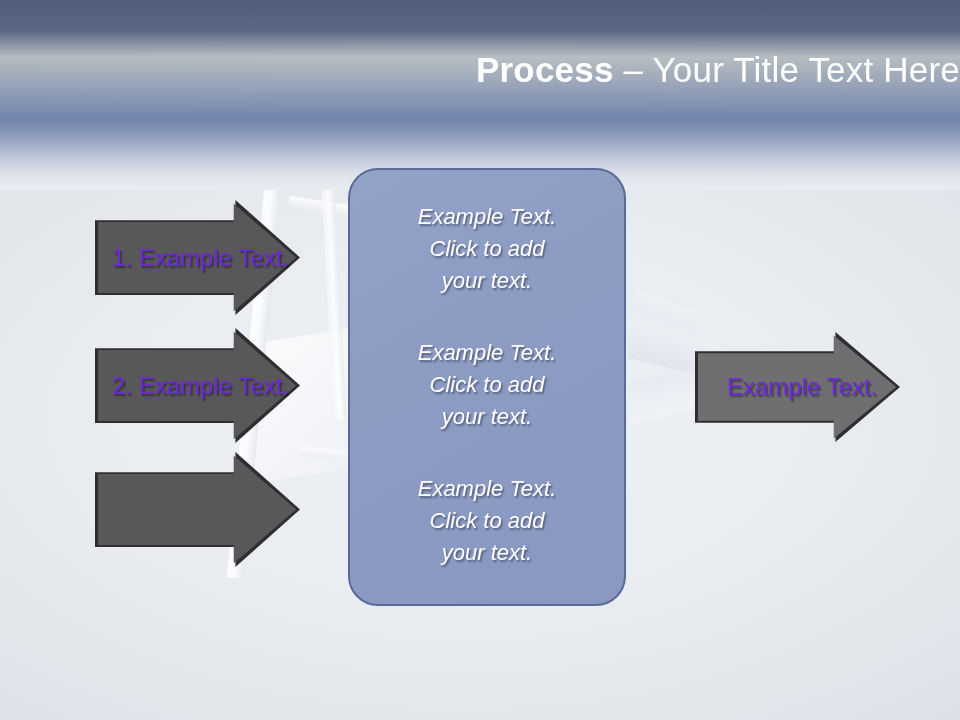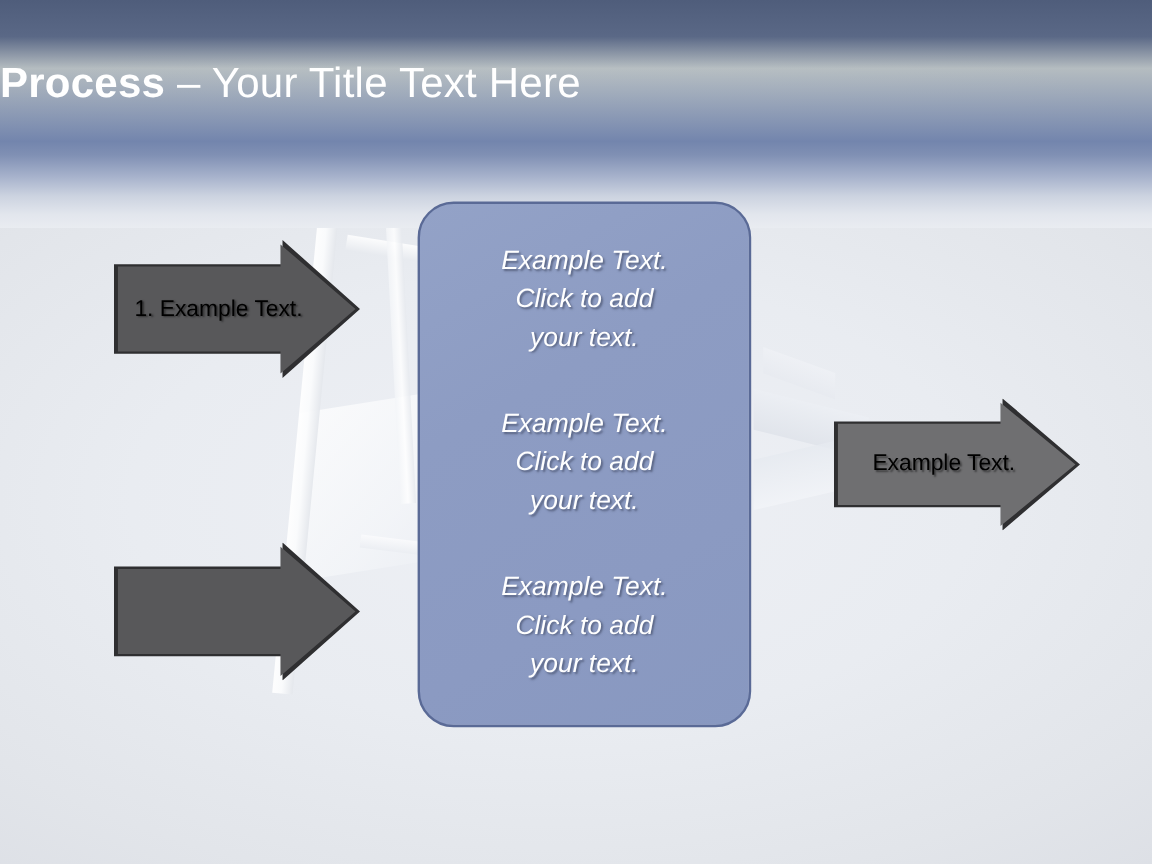--- a/index.html
+++ b/index.html
@@ -107,21 +107,21 @@
     background: linear-gradient(to bottom, #f1f3f7, #e6e9ef);
     transform: skewY(20deg);
     opacity: .6;
   }
 
   
   .title {
     position: absolute;
     left: 0; right: 0;
     top: 48px;
-    text-align: left;
+    text-align: right;
     color: #ffffff;
     font-size: 35px;
     line-height: 44px;
     letter-spacing: .2px;
     white-space: nowrap;
   }
   .title .strong { font-weight: bold; }
   .title .rest   { font-weight: normal; }
 
   
@@ -138,22 +138,22 @@
     clip-path: polygon(0% 17.5%, 68.5% 17.5%, 68.5% 0%, 100% 50%, 68.5% 100%, 68.5% 82.5%, 0% 82.5%);
   }
   .arrow .arrow-fill {
     position: absolute;
     top: 3px; left: 3px; right: 3px; bottom: 3px;
     clip-path: polygon(0% 17.5%, 68.2% 17.5%, 68.2% 0.6%, 99.6% 50%, 68.2% 99.4%, 68.2% 82.5%, 0% 82.5%);
   }
   .arrow .arrow-label {
     position: relative;
     z-index: 3;
-    color: #000000;
-    font-size: 19px;
+    color: #6d28d9;
+    font-size: 24px;
     line-height: 24px;
     white-space: nowrap;
     text-shadow: 1.5px 1.5px 1.6px rgba(0,0,0,.45);
   }
 
   
   .arrow-left { width: 205px; height: 115px; }
   .arrow-left .arrow-fill { background: #58585a; }
   .arrow-left .arrow-label {
     margin-left: 17px;
@@ -217,20 +217,25 @@
   <div class="bg-header"></div>
 
   <div class="title"><span class="strong">Process</span><span class="rest"> – Your Title Text Here</span></div>
 
   <div class="arrow arrow-left" id="arrow-1">
     <div class="arrow-border"></div>
     <div class="arrow-fill"></div>
     <span class="arrow-label">1. Example Text.</span>
   </div>
 
+  <div class="arrow arrow-left" id="arrow-2">
+    <div class="arrow-border"></div>
+    <div class="arrow-fill"></div>
+    <span class="arrow-label">2. Example Text.</span>
+  </div>
 
   <div class="arrow arrow-left" id="arrow-3">
     <div class="arrow-border"></div>
     <div class="arrow-fill"></div>
   </div>
 
   <div class="center-box">
     <div class="center-block">Example Text.
 Click  to add
 your text.</div>

